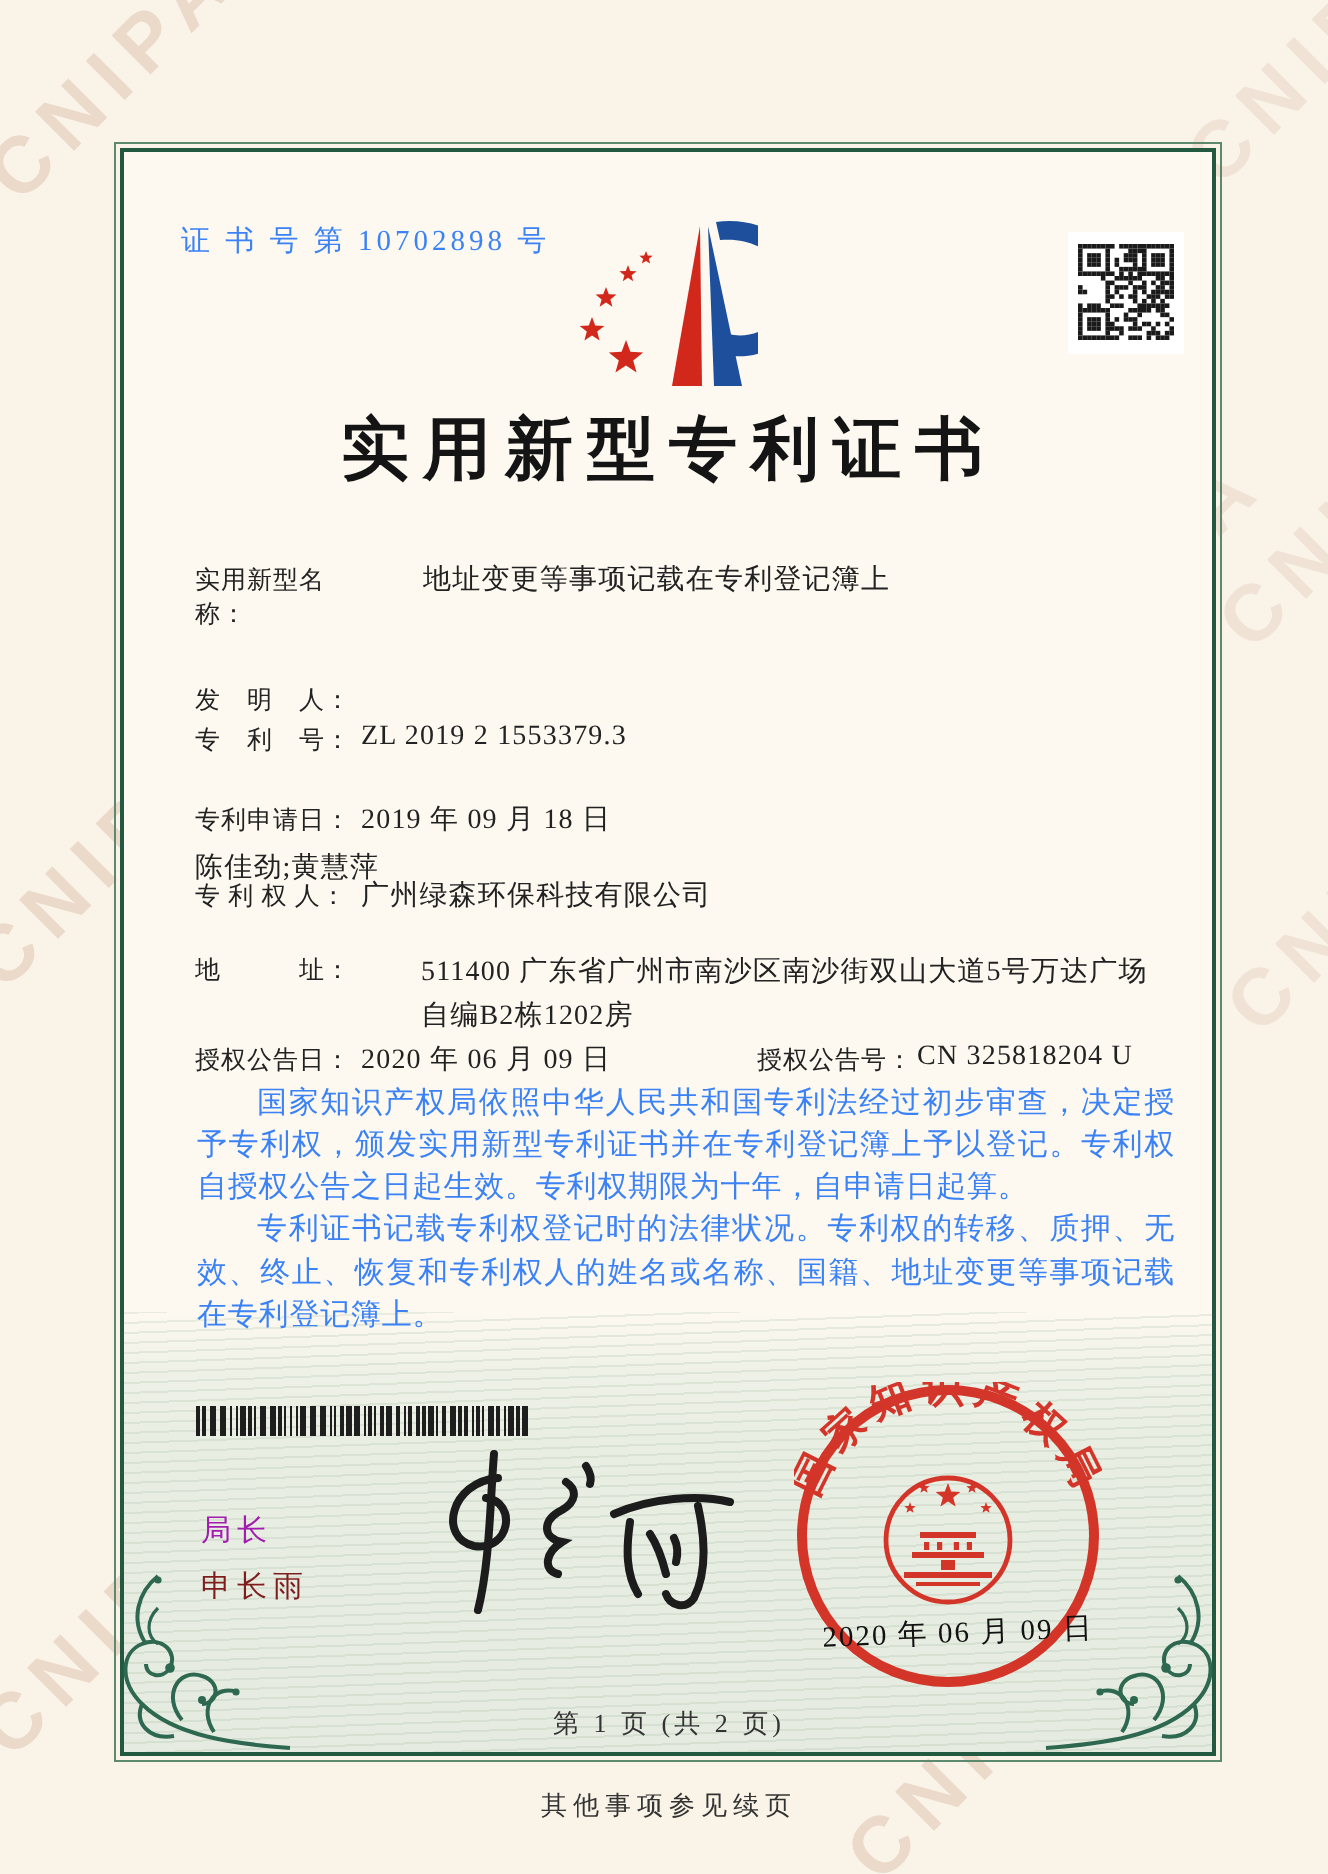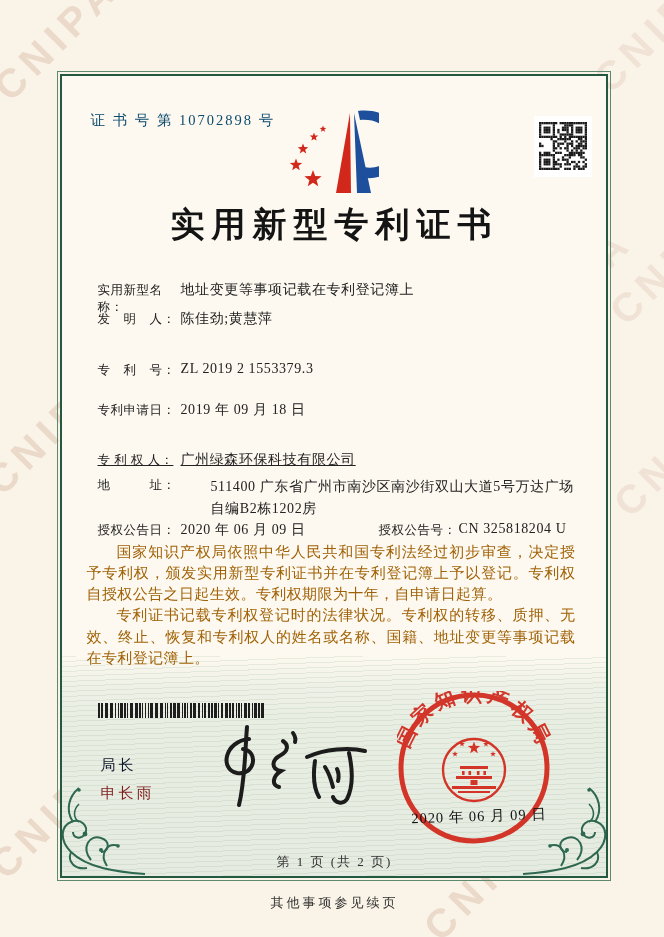--- a/index.html
+++ b/index.html
@@ -18,51 +18,51 @@
   #frame-inner{position:relative;width:100%;height:100%;border:2.5px solid #235941;
       background:#fdf9f0;box-sizing:border-box;}
 
   
   #green-zone{position:absolute;left:0;right:0;bottom:0;height:220px;
       background:linear-gradient(180deg,rgba(233,238,227,0) 0%,rgba(233,238,227,.75) 14%,#e9eee3 28%,#e5ebe0 100%);}
   #green-zone .waves{position:absolute;inset:0;
       background:repeating-linear-gradient(178deg,rgba(130,165,132,0.16) 0 1px,rgba(255,255,255,0) 1px 5px);}
 
   
-  #cert-no{position:absolute;left:88px;top:110px;font-size:14.5px;letter-spacing:2px;color:#0c4a6e;}
+  #cert-no{position:absolute;left:88px;top:110px;font-size:14.5px;letter-spacing:2px;color:#3b82f6;}
   #qr-tile{position:absolute;left:531px;top:115px;width:58px;height:61px;background:#fff;}
   #qr{position:absolute;left:5px;top:6px;}
   #cnipa-logo{position:absolute;left:276px;top:104px;}
 
   #doc-title{position:absolute;left:0;right:0;top:201px;text-align:center;
       font-size:34px;font-weight:bold;color:#141414;letter-spacing:7px;}
 
   
   .row{position:absolute;left:95px;display:flex;font-size:14px;color:#222;}
   .row .lbl{width:83px;flex:0 0 83px;font-size:12.5px;letter-spacing:.5px;color:#222;padding-top:1px;}
   .row .val{margin-left:0;letter-spacing:.6px;}
-  #row-name{top:280px;}
-  #row-inventor{top:309px;}
+  #row-name{top:280px;gap:31px;}
+  #row-inventor{top:340px;flex-direction:column;}
   #row-patno{top:360px;font-family:Liberation Serif, serif;}
   #row-filing{top:400px;}
-  #row-patentee{top:450px;text-decoration:underline;}
+  #row-patentee{top:438px;}
   #row-address{top:475px;gap:30px;}
   #row-address .val{line-height:22px;max-width:400px;}
   #row-grant{top:520px;width:500px;}
   #grant-pair2{position:absolute;left:253px;display:flex;margin-left:28px;}
   #grant-pair2 .lbl2{font-size:12.5px;letter-spacing:.5px;padding-top:1px;width:80px;}
 
   
-  #paras{position:absolute;left:84px;top:541px;width:489px;font-size:15px;line-height:21.3px;
-      color:#a16207;text-align:justify;letter-spacing:.4px;}
+  #paras{position:absolute;left:96px;top:541px;width:489px;font-size:15px;line-height:21.3px;
+      color:#3b82f6;text-align:justify;letter-spacing:.4px;}
   #paras p{margin:0;text-indent:2em;}
 
   
   #barcode{position:absolute;left:95px;top:702px;width:170px;height:15px;}
-  #director-title{position:absolute;left:98px;top:755px;font-size:15px;letter-spacing:3px;color:#0f172a;}
+  #director-title{position:absolute;left:98px;top:755px;font-size:15px;letter-spacing:3px;color:#a21caf;}
   #director-name{position:absolute;left:98px;top:783px;font-size:15px;letter-spacing:3px;color:#7f1d1d;}
   #signature{position:absolute;left:208px;top:720px;}
 
   #seal{position:absolute;left:394px;top:690px;width:154px;height:154px;}
   #seal-date{position:absolute;left:400px;top:806px;width:152px;text-align:center;
       font-size:14.5px;letter-spacing:1px;color:#111;transform:rotate(-2deg);}
 
   #page-num{position:absolute;left:0;right:0;top:852px;text-align:center;font-size:13px;
       letter-spacing:2px;color:#333;}
   #footer-note{position:absolute;left:0;right:0;top:893px;text-align:center;font-size:13px;

